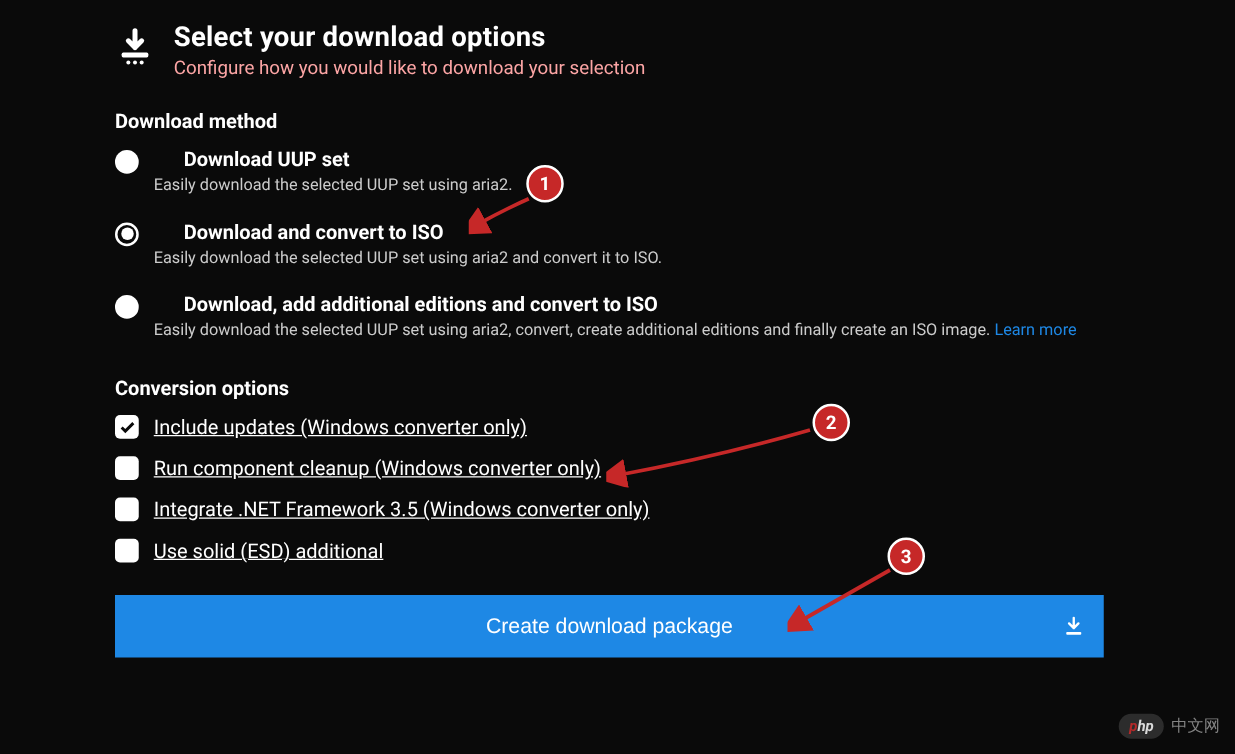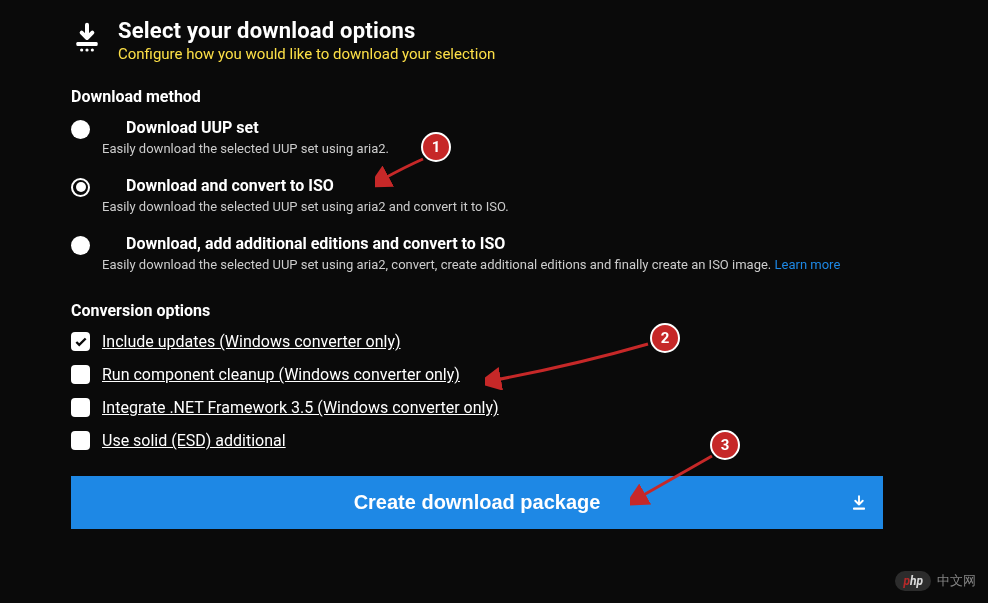--- a/index.html
+++ b/index.html
@@ -10,21 +10,21 @@
     body {
       background: #0a0a0a;
       color: #fff;
       font-family: -apple-system, BlinkMacSystemFont, 'Segoe UI', Roboto, sans-serif;
       width: 988px;
       height: 603px;
       position: relative;
       overflow: hidden;
     }
     .container {
-      padding: 18px 105px 20px 71px;
+      padding: 18px 105px 20px 92px;
     }
     .header {
       display: flex;
       align-items: flex-start;
       gap: 15px;
       margin-bottom: 24px;
     }
     .header-icon {
       width: 32px;
       height: 32px;
@@ -32,21 +32,21 @@
     }
     .header-text h1 {
       font-size: 22px;
       font-weight: 700;
       margin-bottom: 2px;
       letter-spacing: 0.2px;
     }
     .header-text p {
       font-size: 15px;
       font-weight: 400;
-      color: #fde047;
+      color: #fca5a5;
     }
     .section-title {
       font-size: 16px;
       font-weight: 700;
       margin-bottom: 12px;
     }
     .section {
       margin-bottom: 26px;
     }
     .radio-option {
@@ -130,22 +130,22 @@
     .checkbox-label {
       font-size: 16px;
       font-weight: 400;
     }
     .create-button {
       width: 100%;
       background: #1e88e5;
       color: #fff;
       border: none;
       padding: 15px;
-      font-size: 20px;
-      font-weight: 700;
+      font-size: 17px;
+      font-weight: 400;
       cursor: pointer;
       display: flex;
       align-items: center;
       justify-content: center;
       position: relative;
       margin-top: 12px;
     }
     .create-button .btn-icon {
       position: absolute;
       right: 15px;

